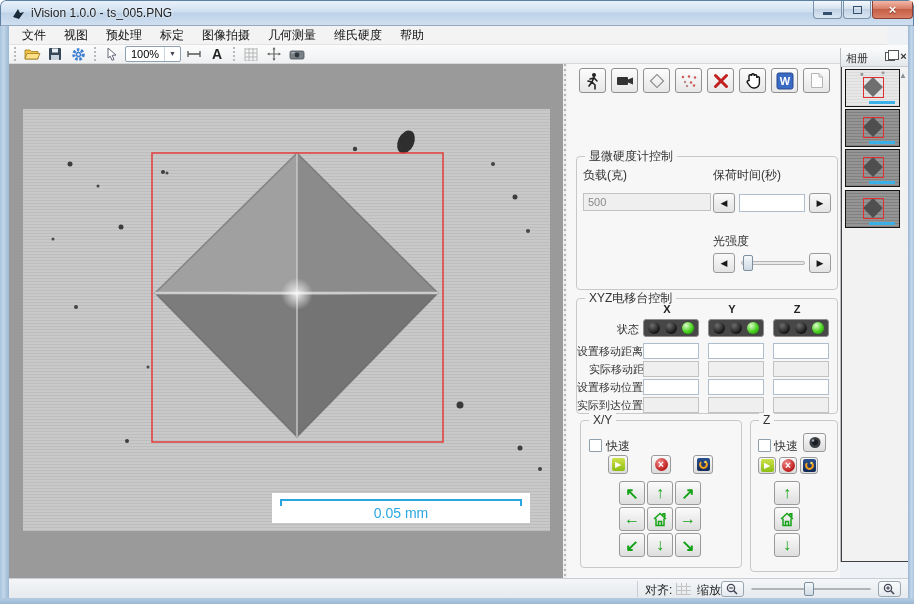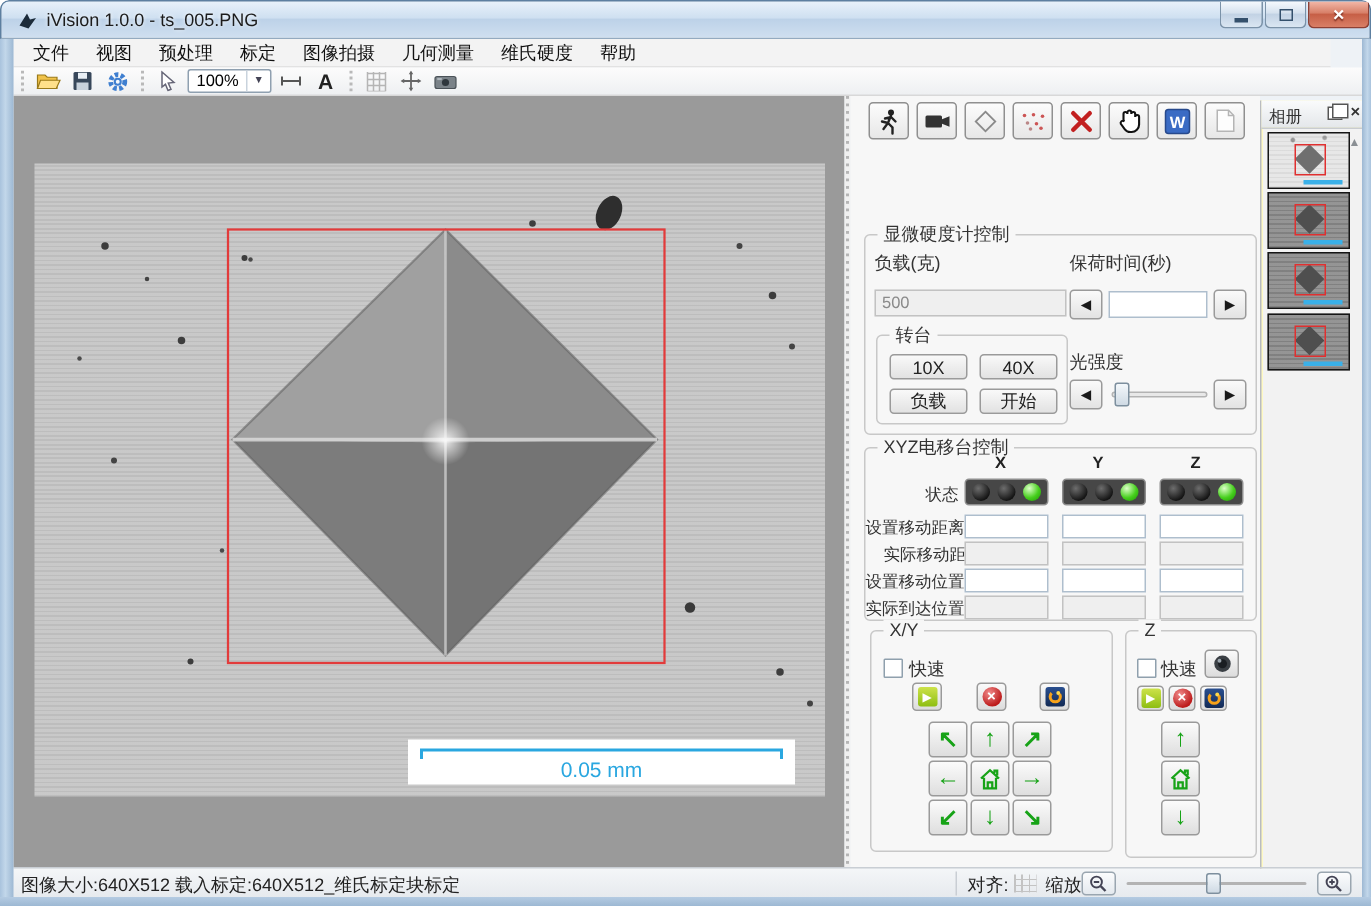--- a/index.html
+++ b/index.html
@@ -72,21 +72,21 @@
     display:flex;align-items:center;justify-content:center;}
   .mini .play-face{width:13px;height:13px;border-radius:2px;background:linear-gradient(#cde24a,#8ebe12);
     display:flex;align-items:center;justify-content:center;color:#fff;font-size:8px;line-height:13px;}
   .mini .stop-face{width:13px;height:13px;border-radius:50%;background:radial-gradient(circle at 35% 30%,#f08a8a,#bd1c1c 70%);
     display:flex;align-items:center;justify-content:center;color:#fff;font-size:10px;font-weight:bold;line-height:13px;}
   .mini .spin-face{width:13px;height:13px;border-radius:2px;background:linear-gradient(#2a4f8f,#122a55);
     display:flex;align-items:center;justify-content:center;}
   .pad{position:absolute;width:26px;height:24px;border:1px solid #9a9a9a;border-radius:3px;background:linear-gradient(#fbfbfb,#dedede);
     display:flex;align-items:center;justify-content:center;font-size:16px;font-weight:bold;color:#17a317;padding:0;}
   
-  .album{position:absolute;left:840px;top:67px;width:68px;height:514px;background:#fef9c3;border-left:1px solid #b9bcc0;}
+  .album{position:absolute;left:840px;top:48px;width:68px;height:514px;background:#404040;border-left:1px solid #b9bcc0;}
   .album-header{position:absolute;left:0;top:0;width:100%;height:19px;background:linear-gradient(#fafbfc,#e4e7ea);
     border-bottom:1px solid #c8cbd0;}
   .album-title{position:absolute;left:5px;top:3px;font-size:11px;color:#333;}
   .float-icon{position:absolute;left:44px;top:4px;width:10px;height:9px;border:1px solid #555;background:#fff;}
   .float-icon:before{content:"";position:absolute;left:2px;top:-3px;width:9px;height:8px;border:1px solid #555;background:#fff;}
   .album-close{position:absolute;left:57px;top:2px;width:11px;height:13px;font-size:11px;color:#333;text-align:center;line-height:13px;font-weight:bold;}
   .album-list{position:absolute;left:1px;top:19px;width:66px;height:494px;background:#f2f2f2;}
   .thumb{position:absolute;left:3px;width:55px;height:38px;border:1px solid #151515;background:#8f8f8f;
     background-image:repeating-linear-gradient(0deg,rgba(0,0,0,.10) 0 1px,rgba(255,255,255,.05) 1px 3px);}
   .thumb .dia{position:absolute;left:20px;top:10px;width:14px;height:14px;background:#4f4f4f;transform:rotate(45deg);}
@@ -313,27 +313,20 @@
       <input class="inp dis" style="left: 6px; top: 36px; width: 128px; height: 18px;" disabled="" value="500">
       <span class="lbl" style="left:136px;top:10px;">保荷时间(秒)</span>
       <button class="abtn" style="left:136px;top:36px;">
           <span>◀</span>
         </button>
       <input class="inp" style="left: 162px; top: 37px; width: 66px; height: 18px;">
       <button class="abtn" style="left:232px;top:36px;">
           <span>▶</span>
         </button>
 
-      <div class="grp" style="left:7px;top:66px;width:128px;height:60px;">
-        <span class="grp-title">转台</span>
-        <button class="btn" style="left:8px;top:12px;width:52px;height:17px;">10X</button>
-        <button class="btn" style="left:68px;top:12px;width:52px;height:17px;">40X</button>
-        <button class="btn" style="left:8px;top:35px;width:52px;height:17px;">负载</button>
-        <button class="btn" style="left:68px;top:35px;width:52px;height:17px;">开始</button>
-      </div>
 
       <span class="lbl" style="left:136px;top:76px;">光强度</span>
       <button class="abtn" style="left:136px;top:96px;">
           <span>◀</span>
         </button>
       <div class="track" style="left:164px;top:104px;width:64px;"></div>
       <div class="thumb-h" style="left:166px;top:98px;"></div>
       <button class="abtn" style="left:232px;top:96px;">
           <span>▶</span>
         </button>
@@ -495,21 +488,20 @@
       <div class="thumb" style="top:123px;">
         <div class="dia"></div>
           <div class="roi"></div>
           <div class="sbar"></div>
       </div>
       <span class="scroll-up">▲</span>
     </div>
   </div>
 
   <div class="statusbar">
-    <span class="sb-text">图像大小:640X512 载入标定:640X512_维氏标定块标定</span>
     <div class="sb-sep"></div>
     <span class="sb-lbl" style="left:636px;">对齐:</span>
     <div class="grid-ic" style="left:667px;top:4px;"></div>
     <span class="sb-lbl" style="left:688px;">缩放:</span>
     <button class="mag-btn" style="left:712px;top:2px;">
       <svg width="13" height="12" viewBox="0 0 13 12">
         <circle cx="5" cy="5" r="3.6" fill="none" stroke="#445" stroke-width="1.3"></circle>
         <line x1="7.8" y1="7.8" x2="11" y2="11" stroke="#445" stroke-width="1.6"></line>
         <line x1="3.2" y1="5" x2="6.8" y2="5" stroke="#445" stroke-width="1.2"></line>
       </svg>

